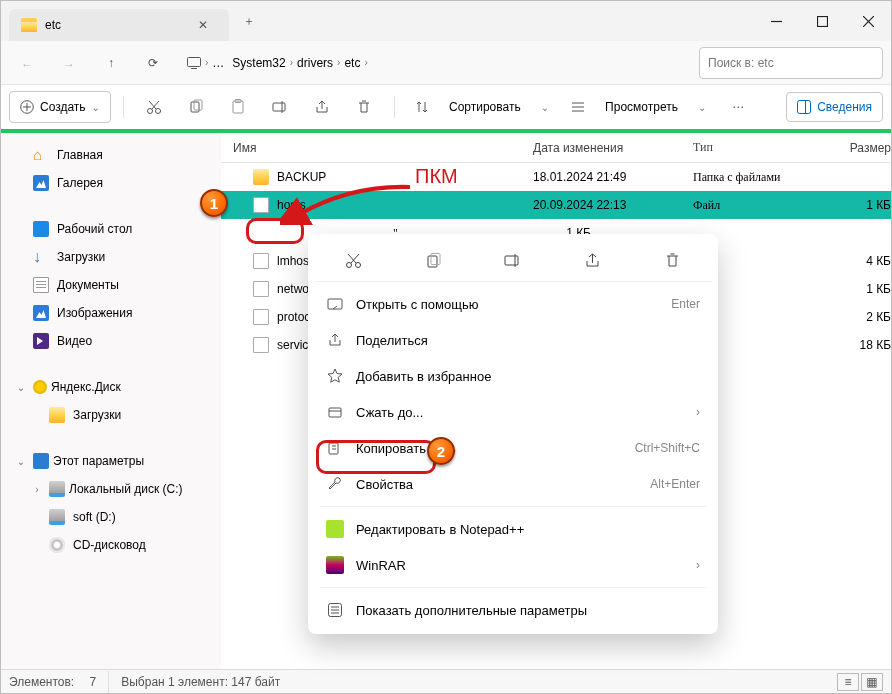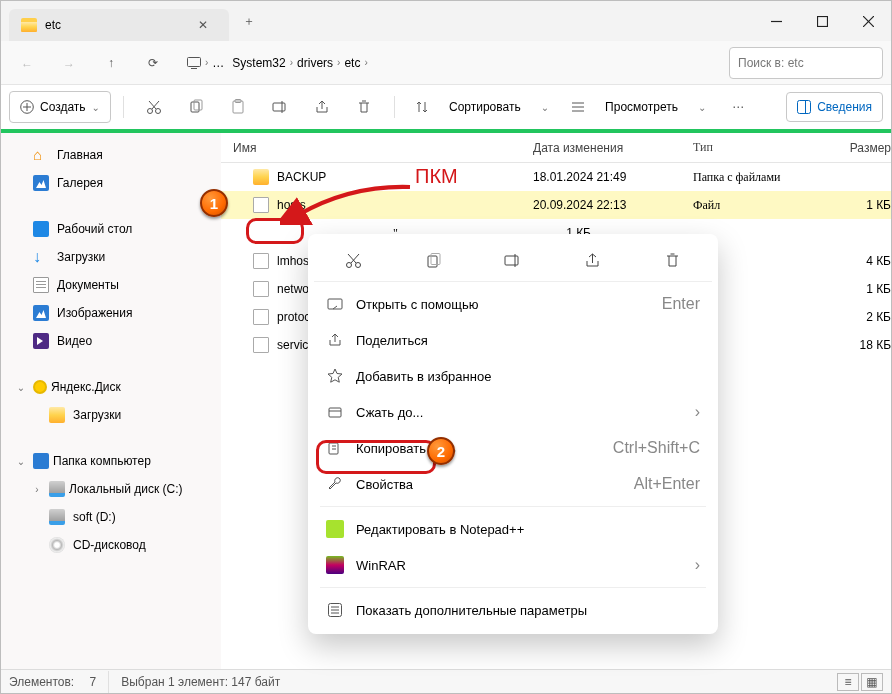--- a/index.html
+++ b/index.html
@@ -16,21 +16,21 @@
 .win-controls { margin-left: auto; display: flex; }
 .win-btn { width: 46px; height: 32px; display: flex; align-items: center; justify-content: center; color: #1a1a1a; }
 
 
 .navbar { height: 44px; background: #f9f9f9; display: flex; align-items: center; padding: 0 8px; gap: 6px; border-bottom: 1px solid #e5e5e5; }
 .nav-btn { width: 36px; height: 36px; display: flex; align-items: center; justify-content: center; color: #555; border-radius: 4px; }
 .nav-btn.disabled { color: #bbb; }
 .path { flex: 1; height: 32px; display: flex; align-items: center; padding: 0 6px; }
 .crumb { display: flex; align-items: center; gap: 6px; padding: 2px 4px; }
 .chev { color: #777; font-size: 10px; }
-.search { width: 154px; height: 32px; border: 1px solid #c8c8c8; border-radius: 4px; background: #fff; display: flex; align-items: center; padding: 0 8px; color: #777; gap: 4px; }
+.search { width: 184px; height: 32px; border: 1px solid #c8c8c8; border-radius: 4px; background: #fff; display: flex; align-items: center; padding: 0 8px; color: #777; gap: 4px; }
 
 
 .toolbar { height: 48px; background: #fff; display: flex; align-items: center; padding: 0 8px; gap: 6px; border-bottom: 4px solid #22c55e; }
 .new-btn { border: 1px solid #c8c8c8; border-radius: 4px; height: 32px; display: flex; align-items: center; padding: 0 10px; gap: 6px; }
 .sep { width: 1px; height: 22px; background: #e0e0e0; margin: 0 6px; }
 .t-icon { width: 36px; height: 36px; display: flex; align-items: center; justify-content: center; color: #555; border-radius: 4px; }
 .t-txtbtn { height: 36px; display: flex; align-items: center; gap: 20px; padding: 0 8px; border-radius: 4px; }
 .info-btn { border: 1px solid #c8c8c8; border-radius: 4px; height: 30px; display: flex; align-items: center; padding: 0 10px; gap: 6px; color: #0067c0; margin-left: auto; }
 
 
@@ -62,30 +62,30 @@
 
 
 .files { flex: 1; display: flex; flex-direction: column; position: relative; }
 .headers { height: 30px; display: flex; align-items: center; border-bottom: 1px solid #e5e5e5; color: #444; }
 .col { padding-left: 12px; }
 .col.name { width: 300px; }
 .col.date { width: 160px; }
 .col.type { width: 130px; font-family: Liberation Serif, serif; }
 .col.size { width: 80px; text-align: right; }
 .row { height: 28px; display: flex; align-items: center; }
-.row.sel { background: #fef9c3; }
+.row.sel { background: #14b8a6; }
 .name-cell { display: flex; align-items: center; gap: 8px; padding-left: 20px; }
 
 
 .ctx { position: absolute; left: 308px; top: 234px; width: 410px; background: #fff; border-radius: 8px; box-shadow: 0 12px 30px rgba(0,0,0,.22); padding: 6px; z-index: 50; }
 .ctx-top { height: 42px; display: flex; align-items: center; justify-content: space-around; border-bottom: 1px solid #eee; margin-bottom: 4px; }
 .ctx-ic { width: 40px; height: 36px; display: flex; align-items: center; justify-content: center; color: #444; border-radius: 4px; }
 .ctx-item { height: 36px; display: flex; align-items: center; padding: 0 12px; border-radius: 6px; gap: 12px; }
 .ctx-item .lbl { flex: 1; font-size: 13px; }
-.ctx-item .hint { color: #888; font-size: 16px; }
+.ctx-item .hint { color: #888; font-size: 12px; }
 .ctx-sep { height: 1px; background: #eee; margin: 4px 6px; }
 .ctx-icon { width: 18px; height: 18px; display: flex; align-items: center; justify-content: center; color: #555; }
 
 
 .badge { position: absolute; width: 28px; height: 28px; border-radius: 50%; background: radial-gradient(circle at 35% 30%, #ff9a3c, #ff6a00 60%, #cc4e00); color: #fff; font-weight: bold; font-size: 15px; display: flex; align-items: center; justify-content: center; border: 2px solid #932f00; box-shadow: 0 2px 3px rgba(0,0,0,.4); z-index: 80; }
 .ring { position: absolute; border: 3px solid #d4181a; border-radius: 10px; z-index: 70; pointer-events: none; }
 .arrow-svg { position: absolute; z-index: 75; pointer-events: none; }
 .anno-text { position: absolute; font-family: Arial; font-size: 20px; color: #d4181a; z-index: 76; font-weight: normal; }
 
 
@@ -265,21 +265,21 @@
           <span>Яндекс.Диск</span>
         </div>
       <div class="sb-item indent1">
           <span class="ico folder"></span>
           <span>Загрузки</span>
         </div>
       <div class="sb-spacer"></div>
       <div class="sb-group">
           <span class="chev2">⌄</span>
           <span class="ico pc"></span>
-          <span>Папка компьютер</span>
+          <span>Этот параметры</span>
         </div>
       <div class="sb-group sel" style="padding-left:24px">
           <span class="chev2">›</span>
           <span class="ico disk"></span>
           <span>Локальный диск (C:)</span>
         </div>
       <div class="sb-item indent1">
           <span class="ico disk"></span>
           <span>soft (D:)</span>
         </div>

